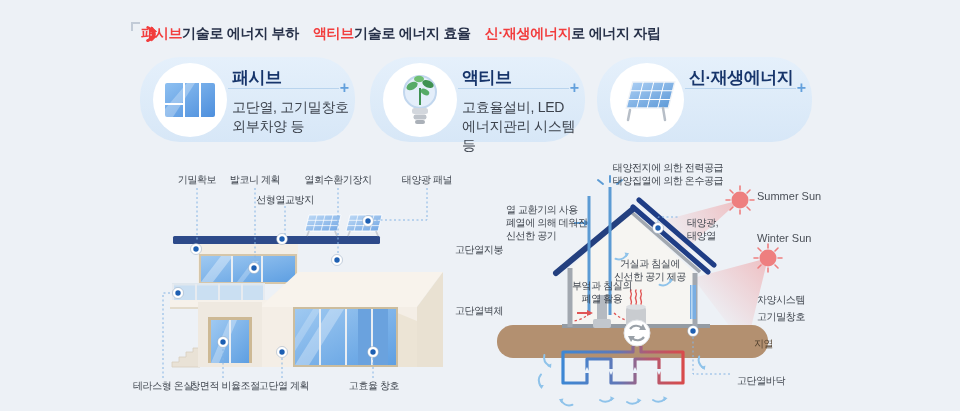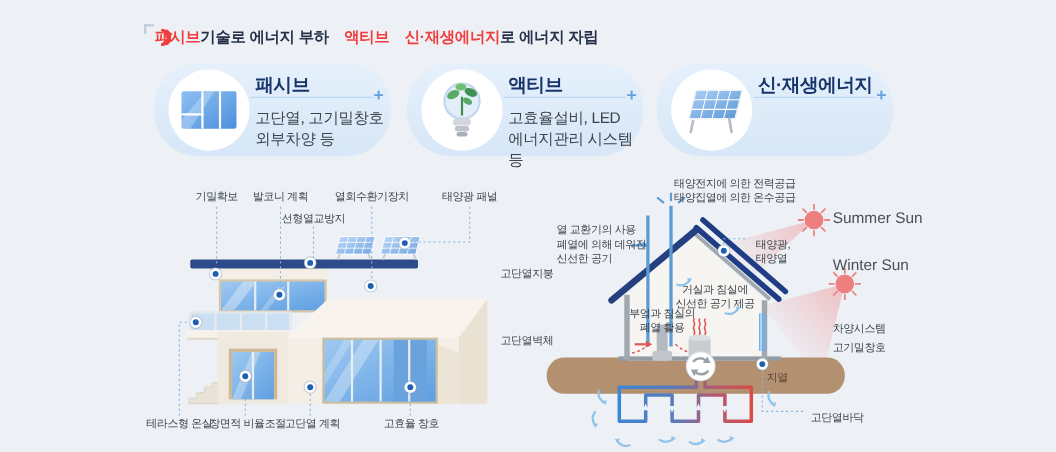--- a/index.html
+++ b/index.html
@@ -17,39 +17,40 @@
   .card{position:absolute;top:57px;width:215px;height:85px;border-radius:40px;background:linear-gradient(180deg,#e5f0fb 0%,#d7e7f7 100%);}
   .card .circle{position:absolute;left:13px;top:6px;width:74px;height:74px;border-radius:50%;background:#ffffff;display:flex;align-items:center;justify-content:center;}
   .card .title{position:absolute;left:92px;top:9px;font-size:17px;font-weight:bold;color:#17356b;letter-spacing:-0.5px;}
   .card .tline{position:absolute;left:88px;right:16px;top:31px;height:1px;background:#b9d4ee;}
   .card .plus{position:absolute;right:6px;top:22px;font-size:16px;font-weight:bold;color:#63a0dc;}
   .card .desc{position:absolute;left:92px;top:41px;font-size:14px;line-height:1.35;color:#3c424c;white-space:pre-line;letter-spacing:-0.3px;}
 
   
   .lbl{position:absolute;font-size:10px;color:#3e444d;line-height:1.32;white-space:pre-line;letter-spacing:-0.4px;}
   .lbl.c{transform:translateX(-50%);text-align:center;}
-  .lbl.en{font-size:14px;color:#4a4f57;letter-spacing:0;text-align:right;}
+  .lbl.en{font-size:11px;color:#4a4f57;letter-spacing:0;text-align:right;}
   .lbl.geo{color:#564431;}
   svg{position:absolute;display:block;}
 </style>
 </head>
 <body>
 
 <div class="canvas">
 
   <span class="qmark"></span>
   <div class="hdr">
     <span class="red">패시브</span>
       <span>기술로 에너지 부하</span>
     <svg class="harrow" width="13" height="16" viewBox="0 0 14 16">
         <path d="M3 1 C 9 3, 11 7, 9 11" fill="none" stroke="#f23d3d" stroke-width="3" stroke-linecap="round"></path>
         <polygon points="4.5,9.5 13,10.5 7,16" fill="#f23d3d"></polygon>
       </svg>
     <span class="gap"></span>
     <span class="red">액티브</span>
+      <span>기술로 에너지 효율</span>
     <svg class="harrow" width="13" height="16" viewBox="0 0 14 16">
         <path d="M3 15 C 9 13, 11 9, 9 5" fill="none" stroke="#f23d3d" stroke-width="3" stroke-linecap="round"></path>
         <polygon points="4.5,6.5 13,5.5 7,0" fill="#f23d3d"></polygon>
       </svg>
     <span class="gap"></span>
     <span class="red">신·재생에너지</span>
       <span>로 에너지 자립</span>
     <svg class="harrow" width="13" height="16" viewBox="0 0 14 16">
         <path d="M3 15 C 9 13, 11 9, 9 5" fill="none" stroke="#f23d3d" stroke-width="3" stroke-linecap="round"></path>
         <polygon points="4.5,6.5 13,5.5 7,0" fill="#f23d3d"></polygon>
@@ -350,16 +351,16 @@
   <div class="lbl" style="left:455px;top:243px;">고단열지붕</div>
   <div class="lbl" style="left:687px;top:216px;">태양광,
 태양열</div>
   <div class="lbl c" style="left:602px;top:279px;">부엌과 침실의
 폐열 활용</div>
   <div class="lbl c" style="left:650px;top:257px;">거실과 침실에
 신선한 공기 제공</div>
   <div class="lbl" style="left:455px;top:304px;">고단열벽체</div>
   <div class="lbl" style="left:757px;top:293px;">차양시스템</div>
   <div class="lbl" style="left:757px;top:310px;">고기밀창호</div>
-  <div class="lbl geo" style="left:697px;top:337px;">지열</div>
+  <div class="lbl geo" style="left:754px;top:337px;">지열</div>
   <div class="lbl" style="left:737px;top:374px;">고단열바닥</div>
 
 </div>
 
 </body></html>

